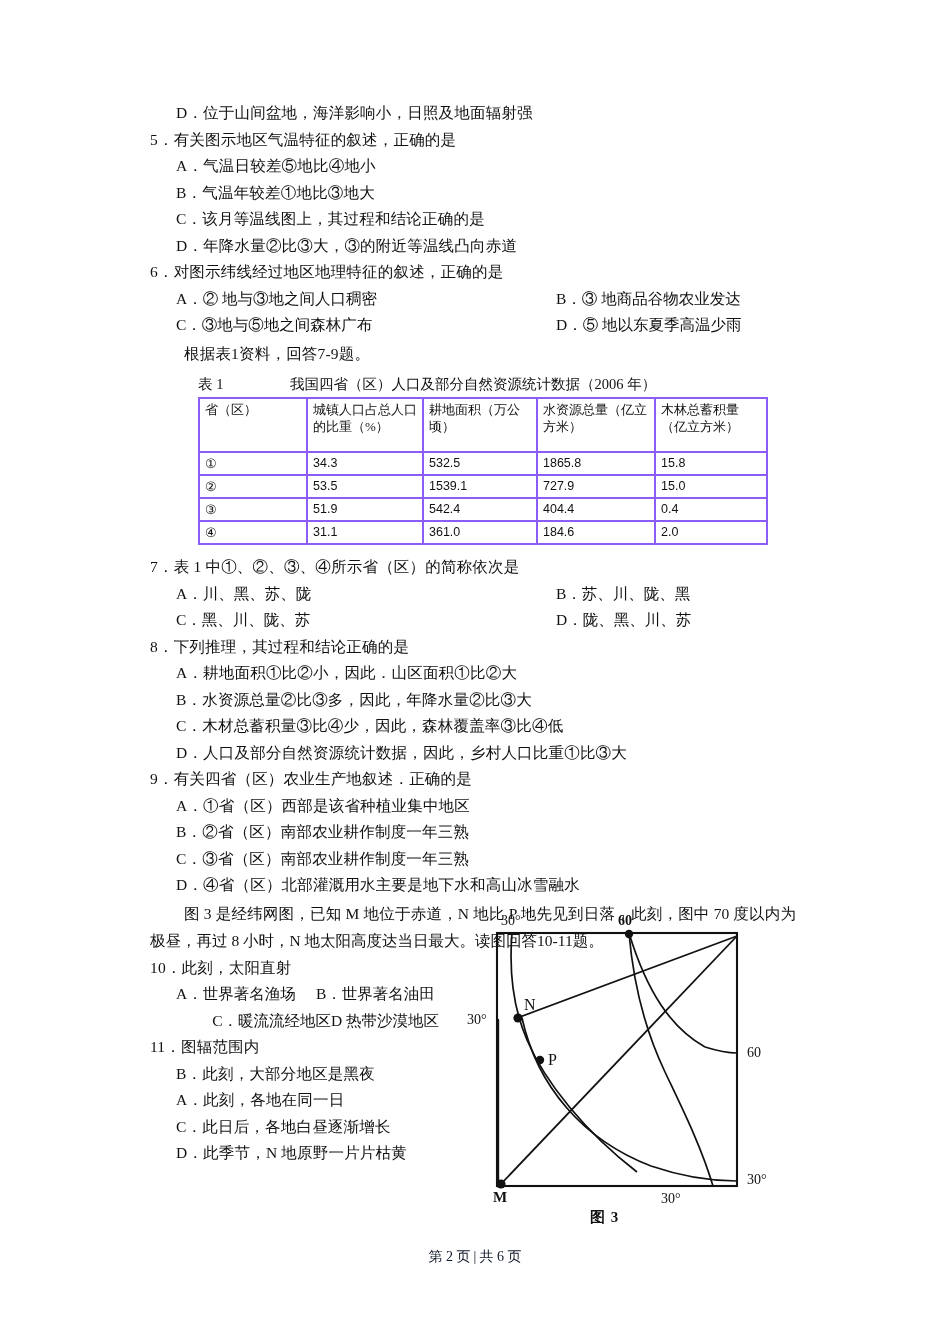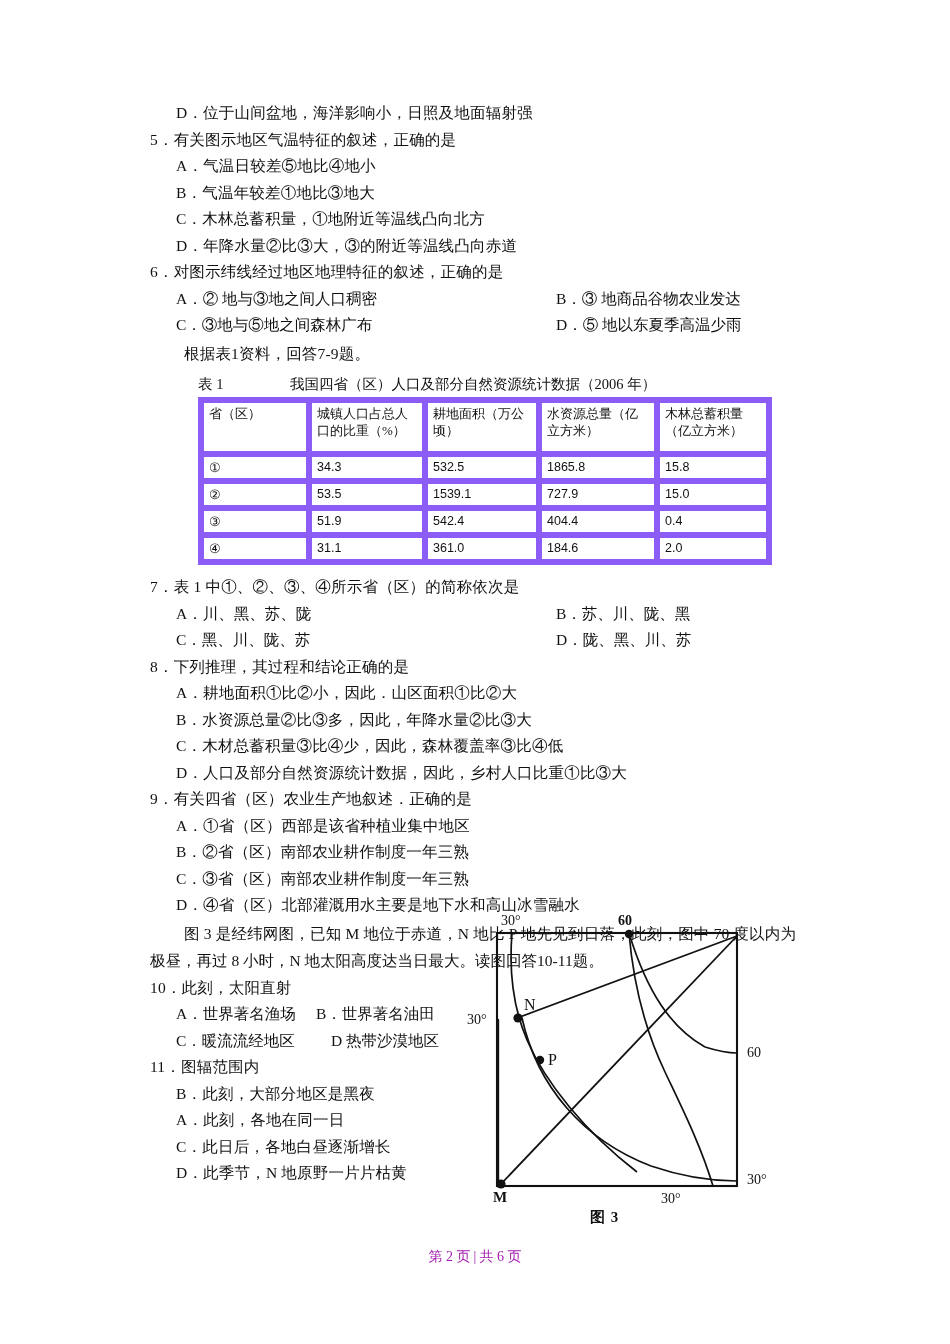--- a/index.html
+++ b/index.html
@@ -56,21 +56,21 @@
     margin-bottom: 3px;
   }
   .table-caption .tc-label { display: inline-block; width: 92px; }
   table.stats {
     border-collapse: collapse;
     width: 568px;
     font-size: 13px;
     table-layout: fixed;
   }
   table.stats th, table.stats td {
-    border: 6px solid #8b5cf6;
+    border: 2px solid #8b5cf6;
     padding: 2px 5px;
     vertical-align: top;
     text-align: left;
     font-weight: normal;
     line-height: 17px;
   }
   table.stats thead th { height: 54px; }
   table.stats tbody td { height: 22px; font-family: "Liberation Sans", sans-serif; font-size: 12.5px; }
   table.stats tbody td.first { font-family: "Liberation Serif", serif; font-size: 13px; }
   table.stats col.c0 { width: 108px; }
@@ -97,38 +97,38 @@
   }
 
   
   .footer {
     position: absolute;
     left: 0;
     top: 1248px;
     width: 950px;
     text-align: center;
     font-size: 14px;
-    color: #a21caf;
+    color: #0f172a;
   }
   .footer .sep { margin: 0 3px; }
 
   .blk { margin-top: 0px; }
 </style>
 </head>
 <body>
 
 <div class="page">
 
   <div class="q-line q-opt">D．位于山间盆地，海洋影响小，日照及地面辐射强</div>
 
   <div class="blk">
     <div class="q-line q-stem">5．有关图示地区气温特征的叙述，正确的是</div>
     <div class="q-line q-opt">A．气温日较差⑤地比④地小</div>
     <div class="q-line q-opt">B．气温年较差①地比③地大</div>
-    <div class="q-line q-opt">C．木林总蓄积量，①地附近等温线凸向北方</div>
+    <div class="q-line q-opt">C．该月等温线图上，其过程和结论正确的是</div>
     <div class="q-line q-opt">D．年降水量②比③大，③的附近等温线凸向赤道</div>
   </div>
 
   <div class="blk">
     <div class="q-line q-stem">6．对图示纬线经过地区地理特征的叙述，正确的是</div>
     <div class="two-col">
       <div class="c1">A．② 地与③地之间人口稠密</div>
       <div class="c2">B．③ 地商品谷物农业发达</div>
     </div>
     <div class="two-col">
@@ -223,21 +223,21 @@
 
   <div class="para" style="width:646px;margin-top:1px;">图 3 是经纬网图，已知 M 地位于赤道，N 地比 P 地先见到日落，此刻，图中 70 度以内为极昼，再过 8 小时，N 地太阳高度达当日最大。读图回答10-11题。</div>
 
   <div style="margin-top:1px;">
     <div class="q-line q-stem">10．此刻，太阳直射</div>
     <div class="two-col">
       <div class="c1" style="width:140px;">A．世界著名渔场</div>
       <div class="c2">B．世界著名油田</div>
     </div>
     <div class="two-col">
-      <div class="c1" style="width:155px;">C．暖流流经地区</div>
+      <div class="c1" style="width:155px;text-align:right;">C．暖流流经地区</div>
       <div class="c2">D 热带沙漠地区</div>
     </div>
   </div>
 
   <div class="blk">
     <div class="q-line q-stem">11．图辐范围内</div>
     <div class="q-line q-opt">B．此刻，大部分地区是黑夜</div>
     <div class="q-line q-opt">A．此刻，各地在同一日</div>
     <div class="q-line q-opt">C．此日后，各地白昼逐渐增长</div>
     <div class="q-line q-opt">D．此季节，N 地原野一片片枯黄</div>

